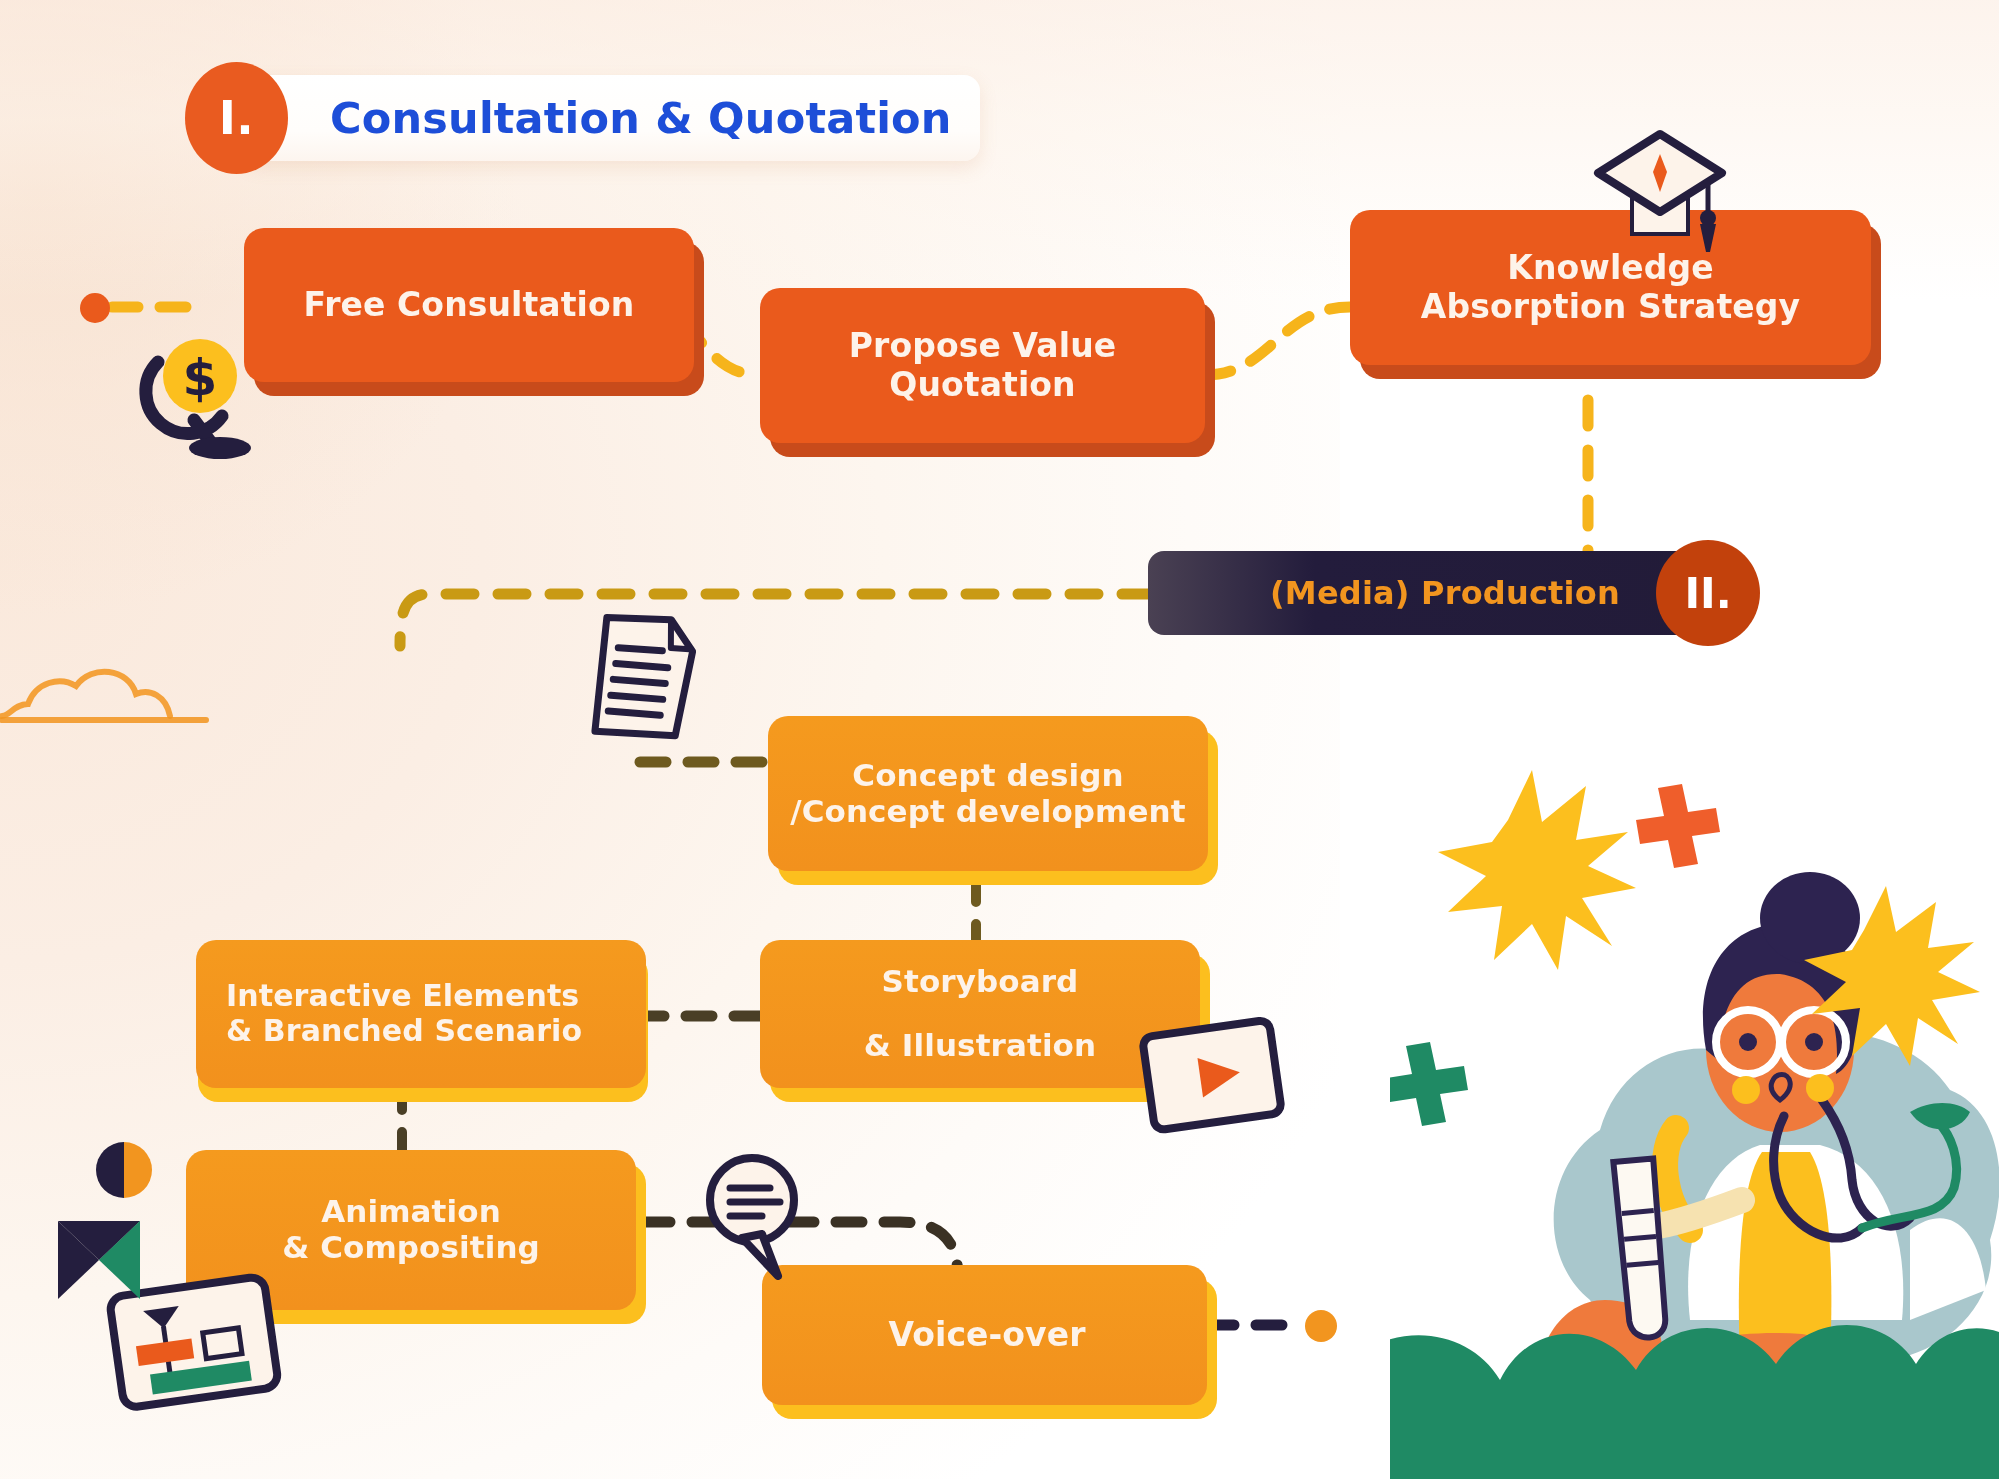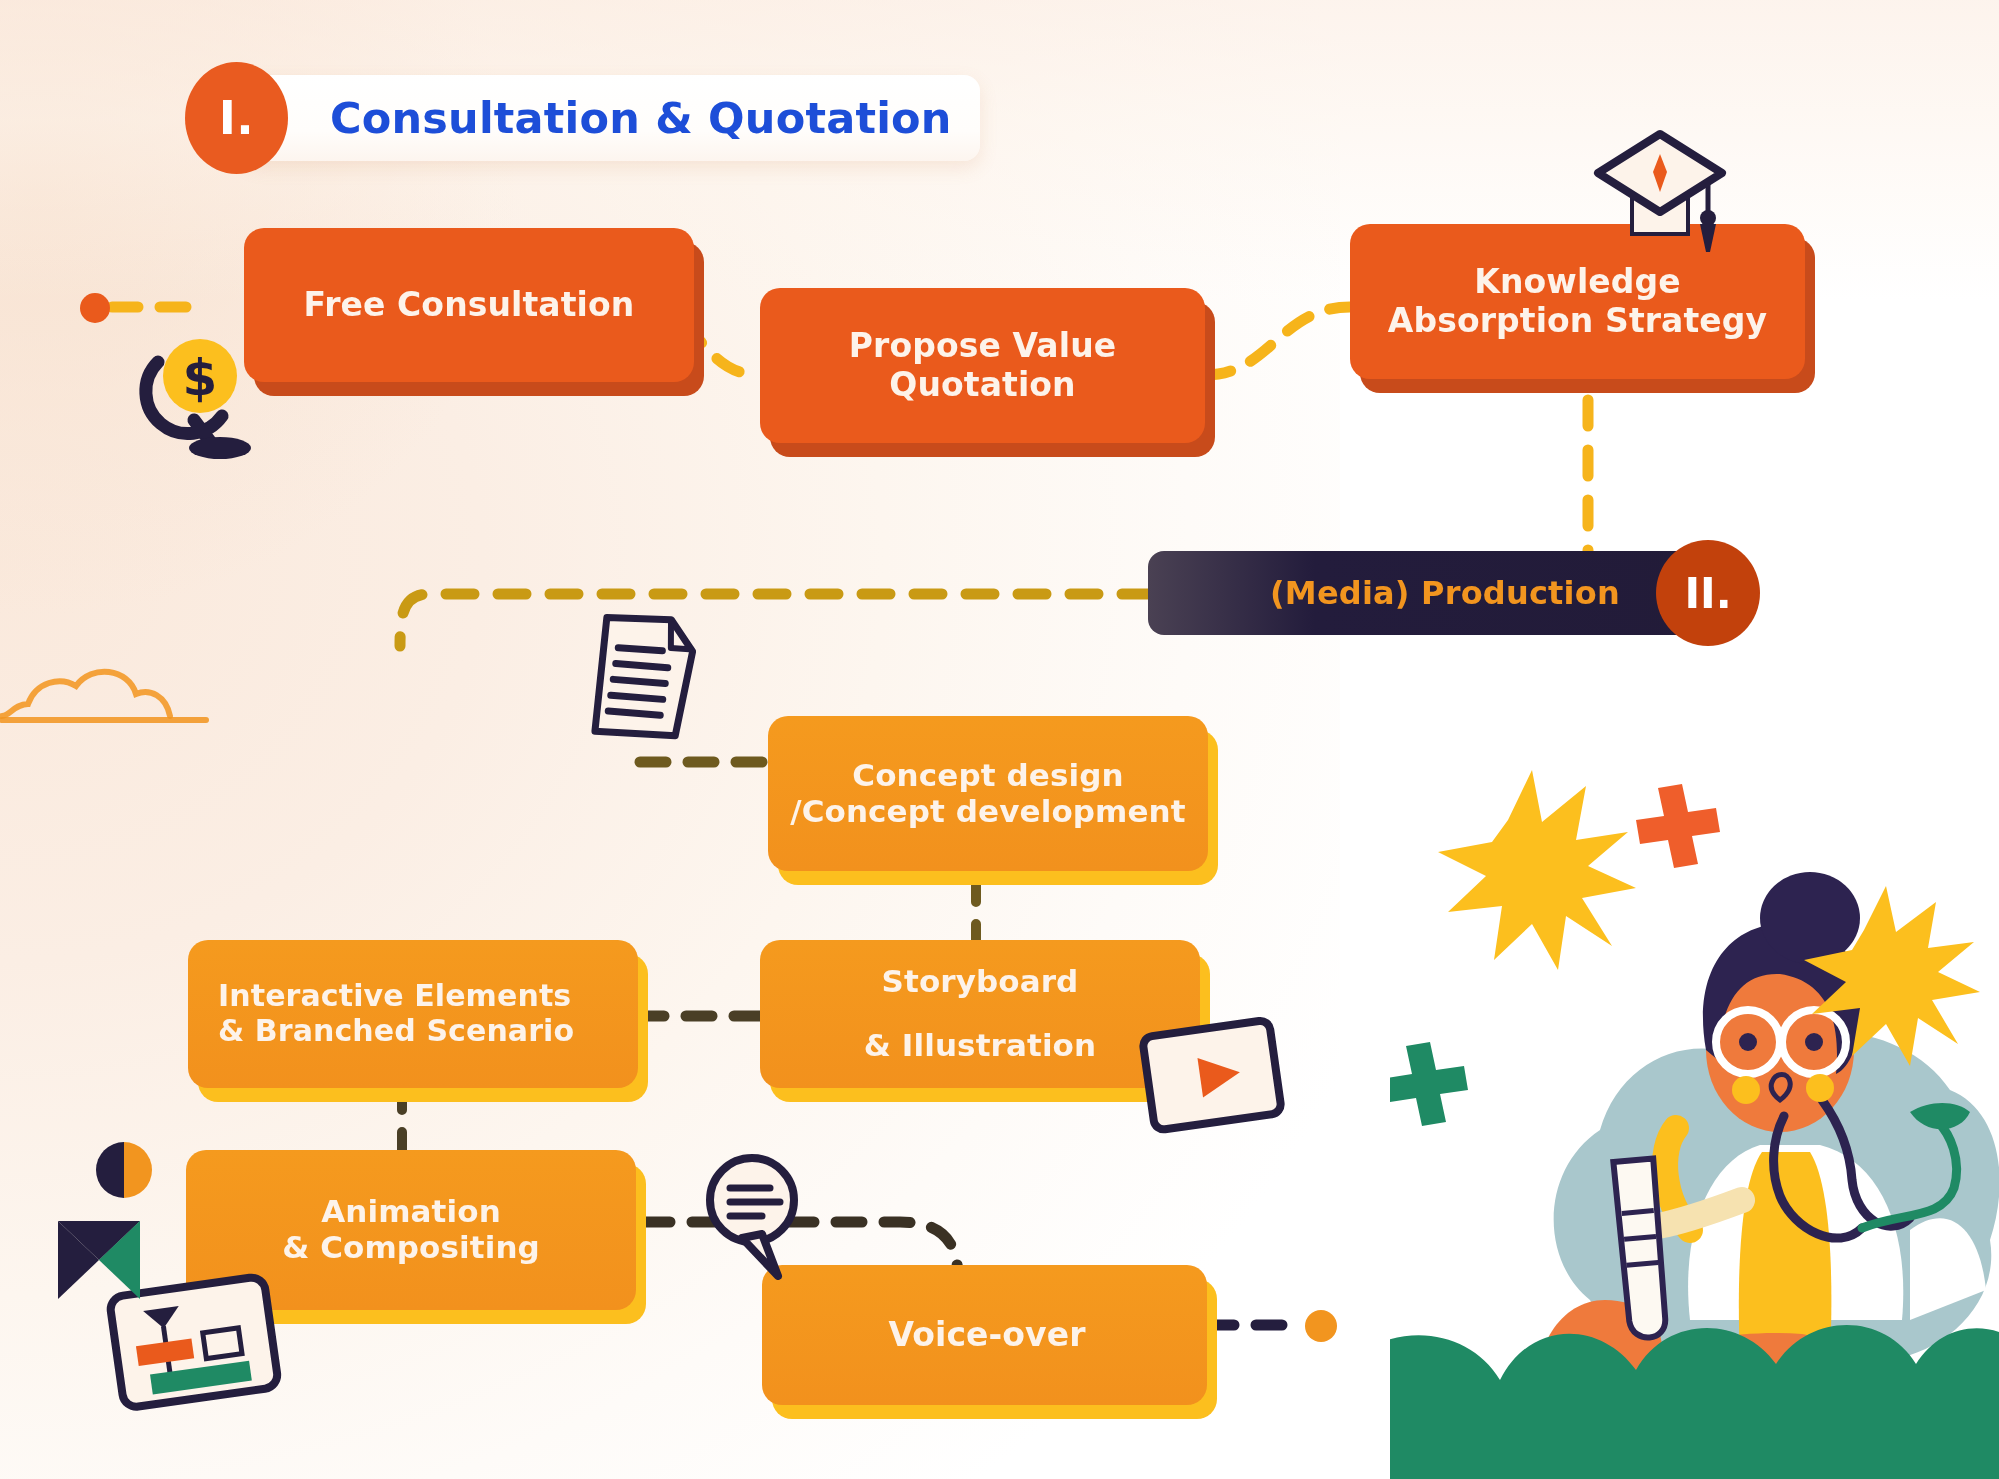--- a/index.html
+++ b/index.html
@@ -147,40 +147,40 @@
   </div>
 
   <div class="node red" style="left:760px;top:288px;width:445px;height:155px;">
     <div class="shadow"></div>
     <div class="face" style="font-size:33px;flex-direction:column;">
       <span>Propose Value</span>
       <span>Quotation</span>
     </div>
   </div>
 
-  <div class="node red" style="left:1350px;top:224px;width:455px;height:155px;">
+  <div class="node red" style="left:1350px;top:210px;width:521px;height:155px;">
     <div class="shadow"></div>
     <div class="face" style="font-size:33px;flex-direction:column;">
       <span>Knowledge</span>
       <span>Absorption Strategy</span>
     </div>
   </div>
 
 
   <div class="node amber grad" style="left:768px;top:716px;width:440px;height:155px;">
     <div class="shadow"></div>
     <div class="face" style="font-size:31px;flex-direction:column;">
       <span>Concept design</span>
       <span>/Concept development</span>
     </div>
   </div>
 
   <div class="node amber grad" style="left:188px;top:940px;width:450px;height:148px;">
     <div class="shadow"></div>
-    <div class="face" style="font-size:30px;flex-direction:column;align-items:flex-start;padding-left:30px;">
+    <div class="face" style="font-size:30px;flex-direction:column;align-items:flex-start;padding-left:30px;margin-left:8px;">
       <span>Interactive Elements</span>
       <span>&amp; Branched Scenario</span>
     </div>
   </div>
 
   <div class="node amber grad" style="left:760px;top:940px;width:440px;height:148px;">
     <div class="shadow"></div>
     <div class="face" style="font-size:31px;flex-direction:column;gap:28px;">
       <span>Storyboard</span>
       <span>&amp; Illustration</span>

